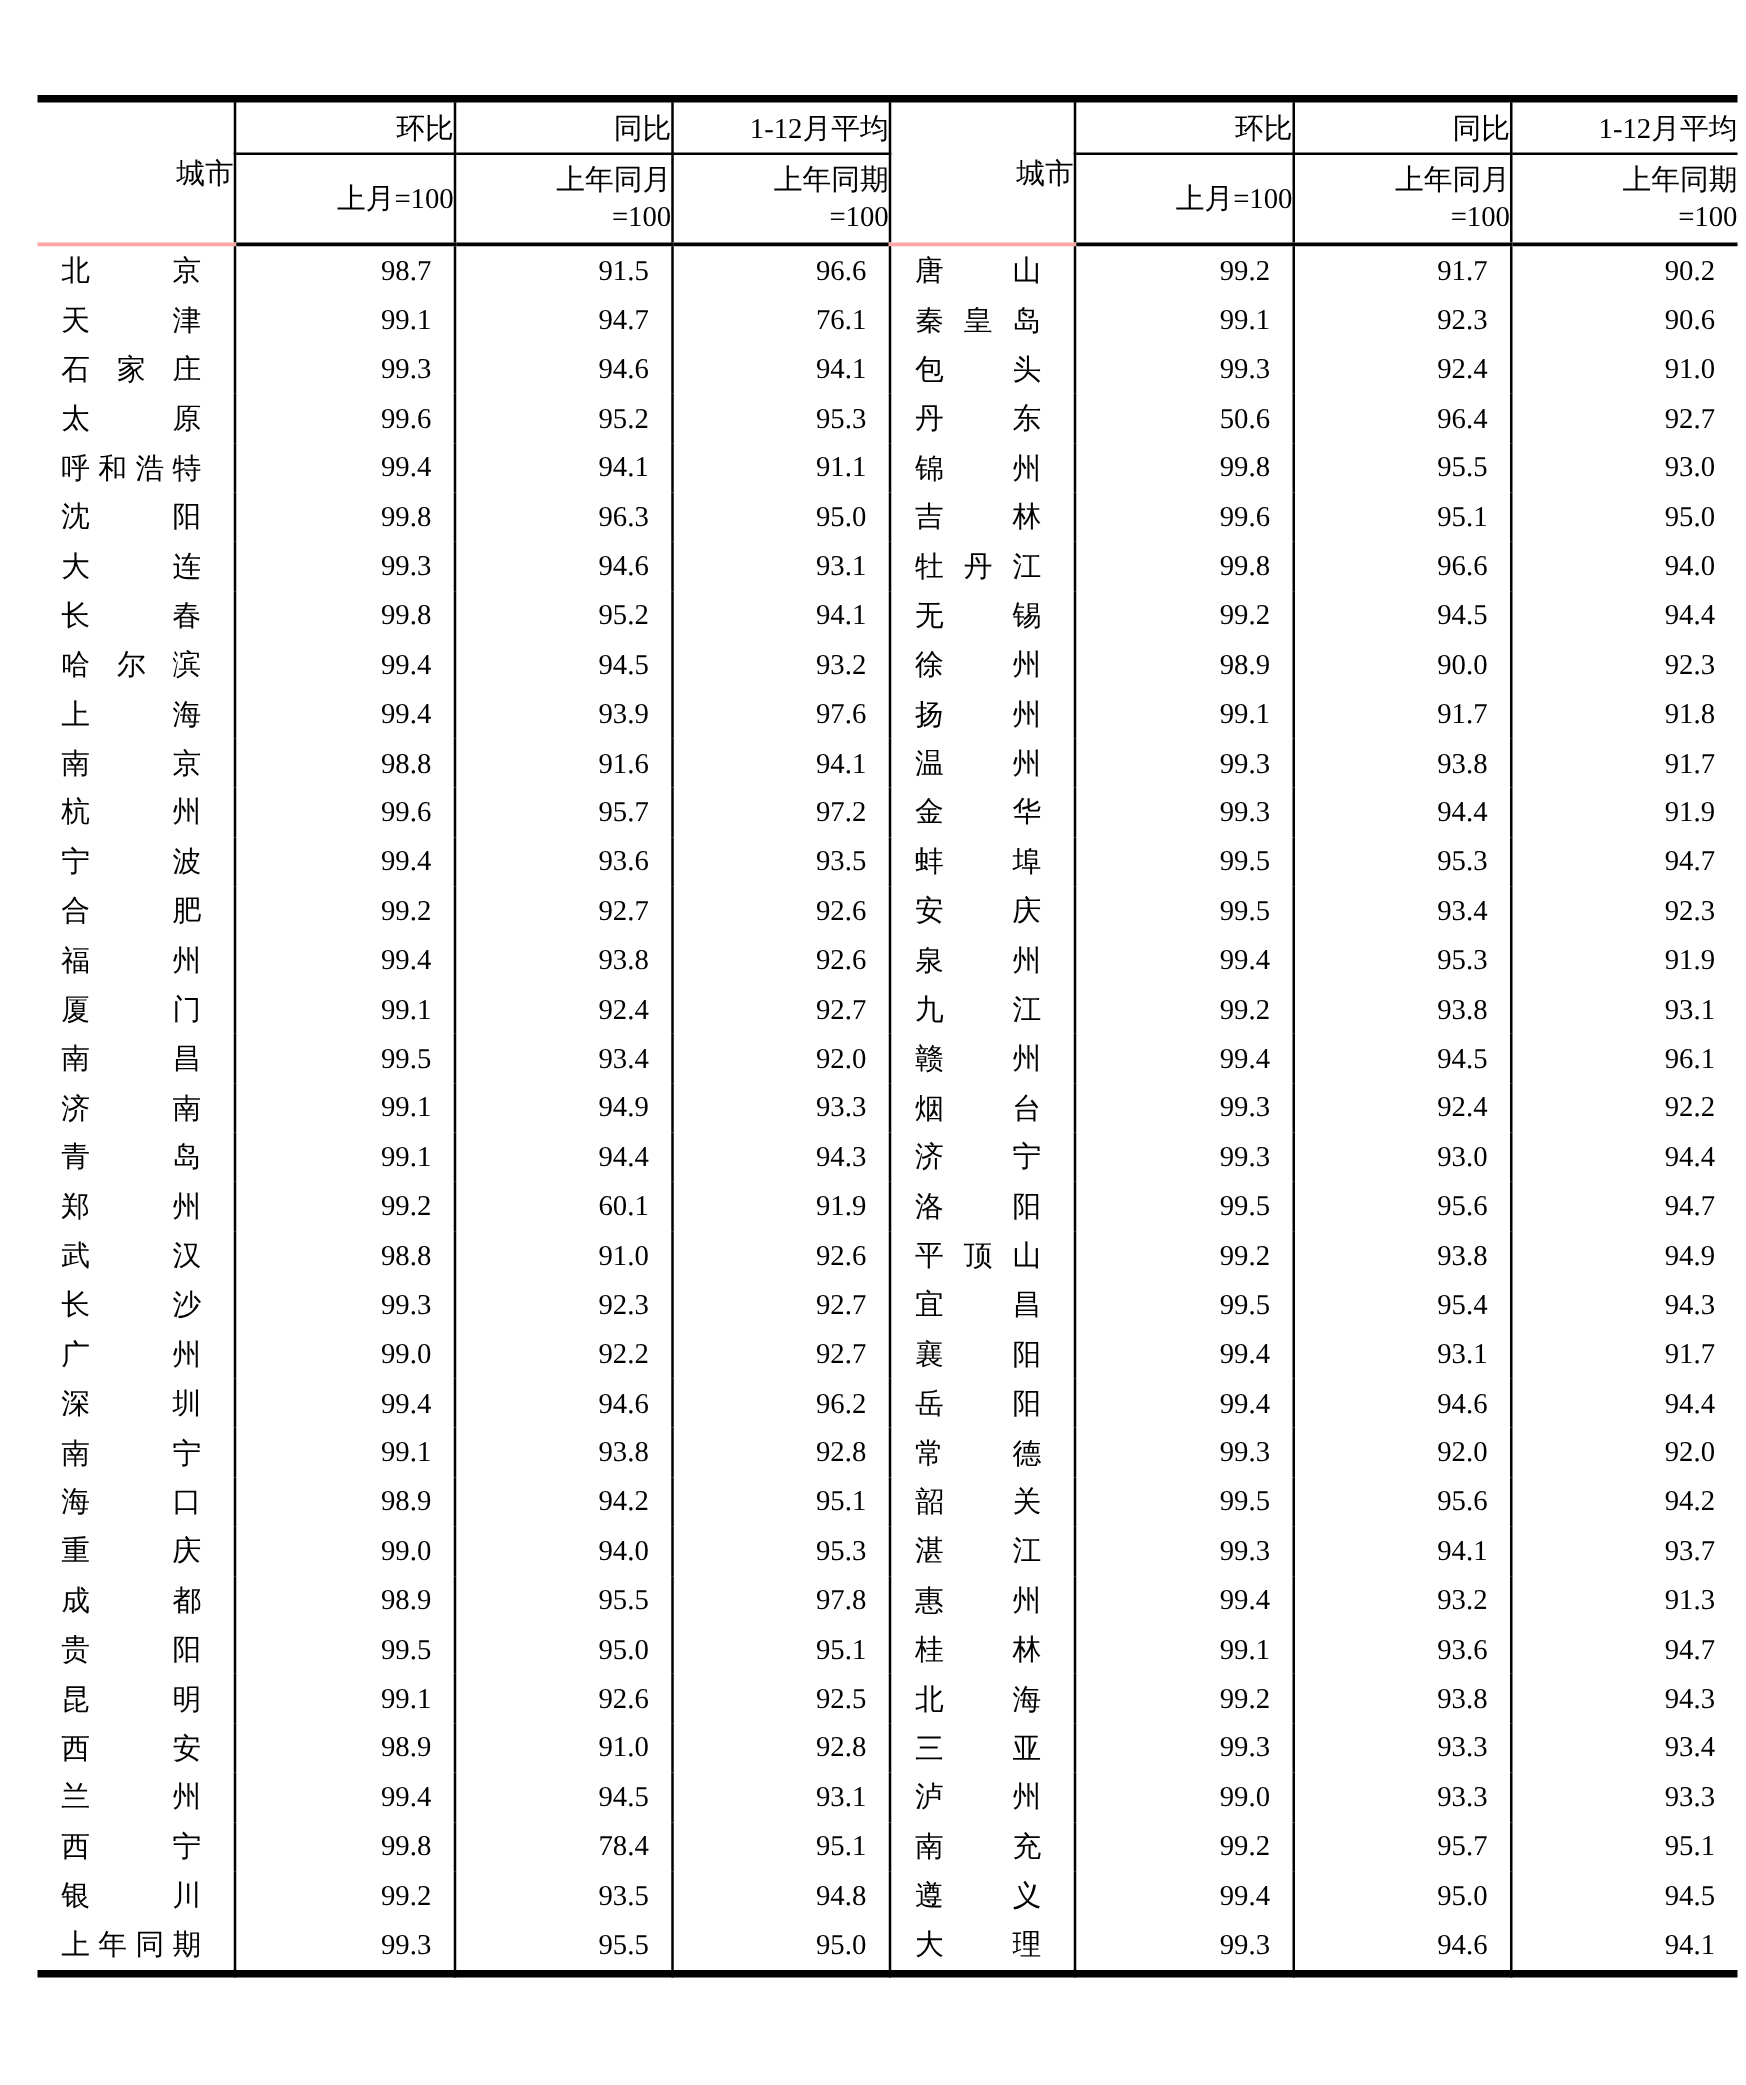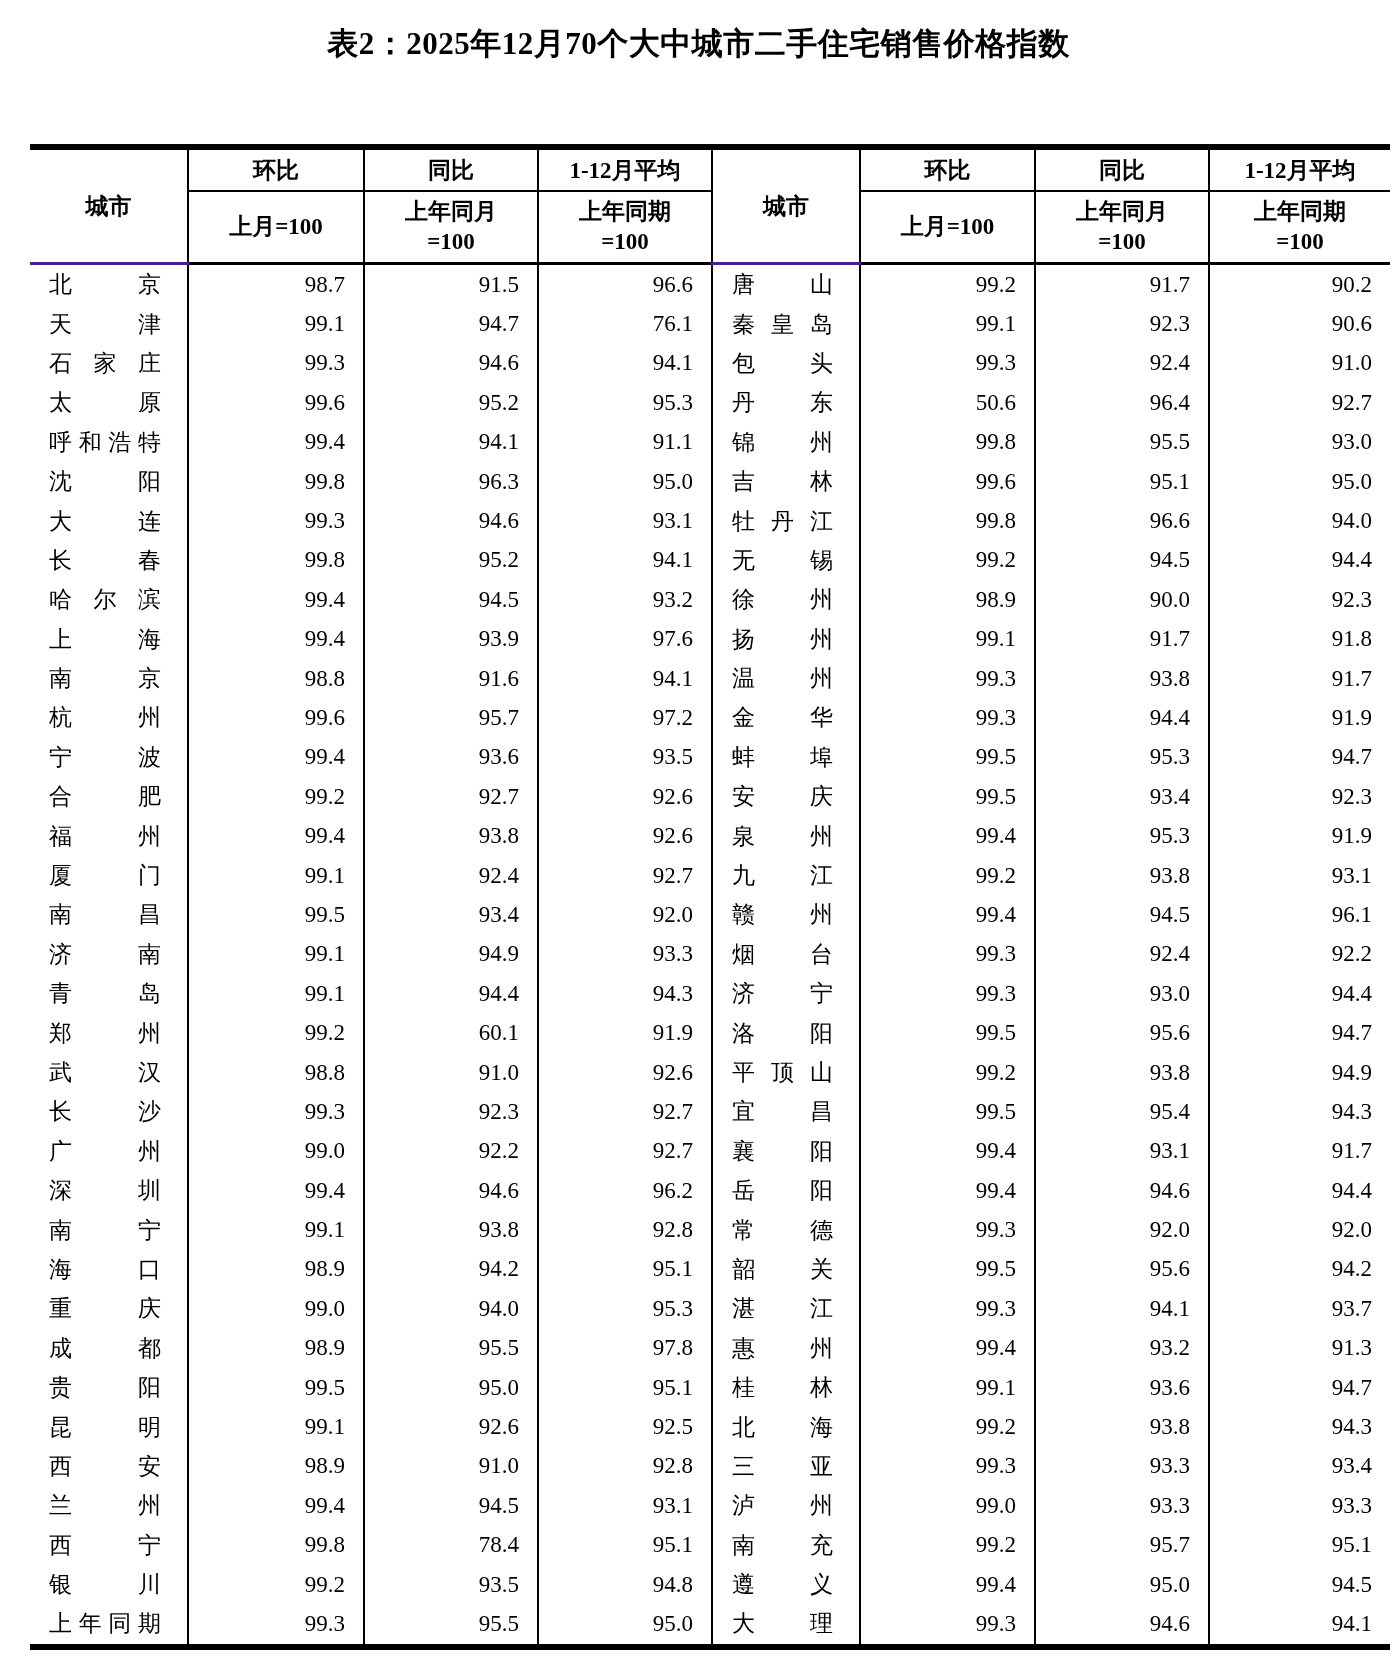--- a/index.html
+++ b/index.html
@@ -35,22 +35,22 @@
     margin-top: 76px;
     border-top: 6px solid #000;
     border-bottom: 6px solid #000;
     font-size: 23px;
   }
   
   th, td { border-right: 2px solid #000; vertical-align: middle; padding: 0; }
   tr th:last-child, tr td:last-child { border-right: none; }
 
   
-  thead th { font-weight: bold; text-align: center; }
-  th.city-head { border-bottom: 3px solid #4c1d95; font-size: 23px; }
+  thead th { font-weight: normal; text-align: right; }
+  th.city-head { border-bottom: 3px solid #fca5a5; font-size: 23px; }
   th.top-h  { height: 40px; border-bottom: 2px solid #000; font-size: 23px; }
   th.sub-h  { height: 70px; border-bottom: 3px solid #000; white-space: pre-line; line-height: 1.3; font-size: 23px; }
 
   
   tbody td { height: 39.4px; }
   td.num {
     text-align: right;
     padding-right: 18px;
     font-size: 23px;
   }
@@ -61,21 +61,20 @@
     text-align-last: justify;
     text-justify: inter-character;
     font-size: 23px;
   }
 </style>
 </head>
 <body>
 
 <div class="page">
 
-  <div class="title">表2：2025年12月70个大中城市二手住宅销售价格指数</div>
 
   <table class="idx">
     <colgroup>
       <col style="width:158px">
       <col style="width:176px">
       <col style="width:174px">
       <col style="width:174px">
       <col style="width:148px">
       <col style="width:175px">
       <col style="width:174px">

